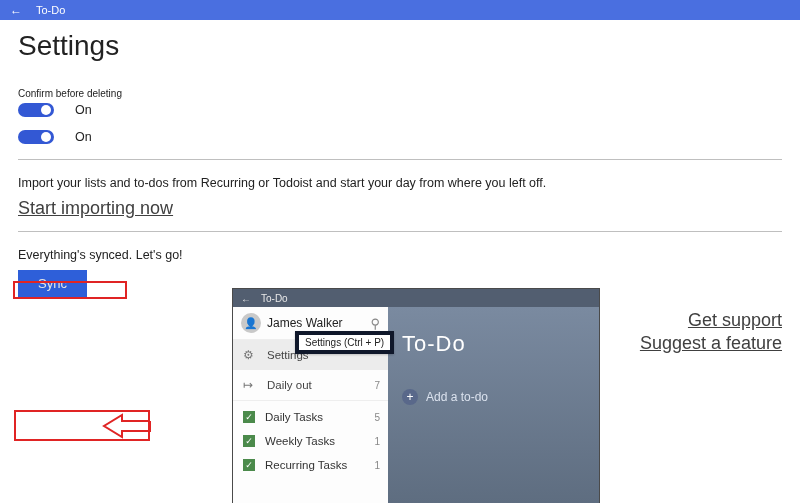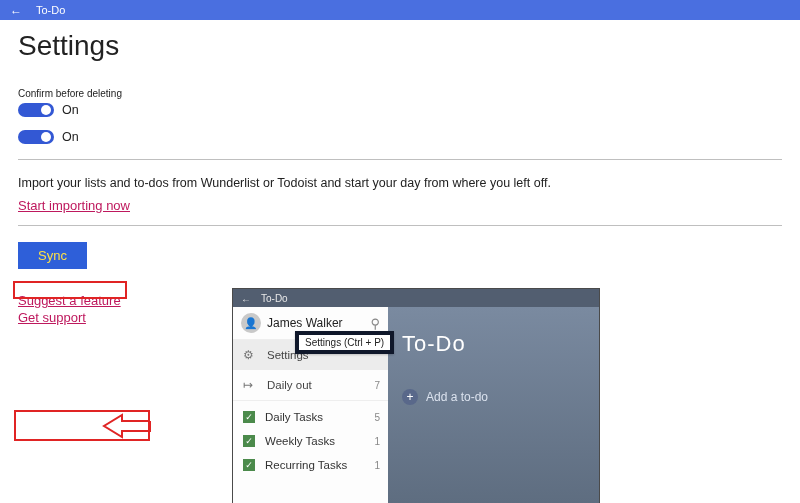--- a/index.html
+++ b/index.html
@@ -39,45 +39,45 @@
     margin: 6px 0 26px 0;
   }
   h2.sect {
     font-weight: 400;
     font-size: 18px;
     margin: 0 0 10px 0;
   }
   .setting-row { margin-bottom: 10px; }
   .setting-label { font-size: 10px; margin-bottom:4px; }
   .toggle {
-    display:inline-flex; align-items:center; cursor:pointer;
+    display:inline-flex; align-items:center; cursor:pointer;gap:13px;
   }
   .toggle .track {
     width:36px; height:14px; border-radius:8px;
     background:#3358d4; position:relative; margin-right:8px;
   }
   .toggle .thumb {
     width:10px; height:10px; background:#fff; border-radius:50%;
     position:absolute; top:2px; right:3px;
   }
   .toggle .state { font-size:12.5px; }
   hr.div {
     border:none; border-top:1px solid #bfbfbf;
     margin:12px 0 16px 0;
   }
   .desc { font-size:12.5px; margin:6px 0 8px 0; }
   a.link {
-    color:#be185d; font-size:13px; text-decoration:underline;
-    cursor:pointer; display:inline-block;
+    color:#404040; font-size:18px; text-decoration:underline;
+    cursor:pointer; display:inline-block;text-align:right;
   }
   .sync-status { font-size:12.5px; margin:6px 0 8px 0; }
   .sync-btn {
-    background:#2e5fd9; color:#fde047; border:none;
+    background:#2e5fd9; color:#e5e5e5; border:none;
     padding:6px 20px; font-size:13px; cursor:pointer;
-    margin-bottom:22px;
+    margin-bottom:11px;
   }
   .linklist a { display:block; margin:2px 0; }
   
   .anno-box {
     position:absolute; border:2px solid #e02424; pointer-events:none;
   }
   .anno-arrow {
     position:absolute; pointer-events:none;
   }
   
@@ -179,29 +179,30 @@
     <div class="toggle">
       <span class="track">
           <span class="thumb"></span>
         </span>
       <span class="state">On</span>
     </div>
   </div>
 
   <hr class="div">
 
-  <div class="desc">Import your lists and to-dos from Wunderlist or Todoist and start your day from where you left off.</div>
+  <div class="desc">Import your lists and to-dos from Recurring or Todoist and start your day from where you left off.</div>
   <a class="link">Start importing now</a>
 
   <hr class="div">
 
+  <div class="sync-status">Everything's synced. Let's go!</div>
   <button class="sync-btn">Sync</button>
   <div class="linklist">
+    <a class="link">Get support</a>
     <a class="link">Suggest a feature</a>
-    <a class="link">Get support</a>
   </div>
 </div>
 
 <div class="anno-box" style="left:13px; top:281px; width:114px; height:18px;"></div>
 
 <div class="anno-box" style="left:14px; top:410px; width:136px; height:31px;"></div>
 <svg class="anno-arrow" style="left:92px; top:413px;" width="60" height="26">
   <polyline points="58,8 58,18 30,18 30,24 12,13 30,2 30,8 58,8" fill="none" stroke="#e02424" stroke-width="2"></polyline>
 </svg>
 

